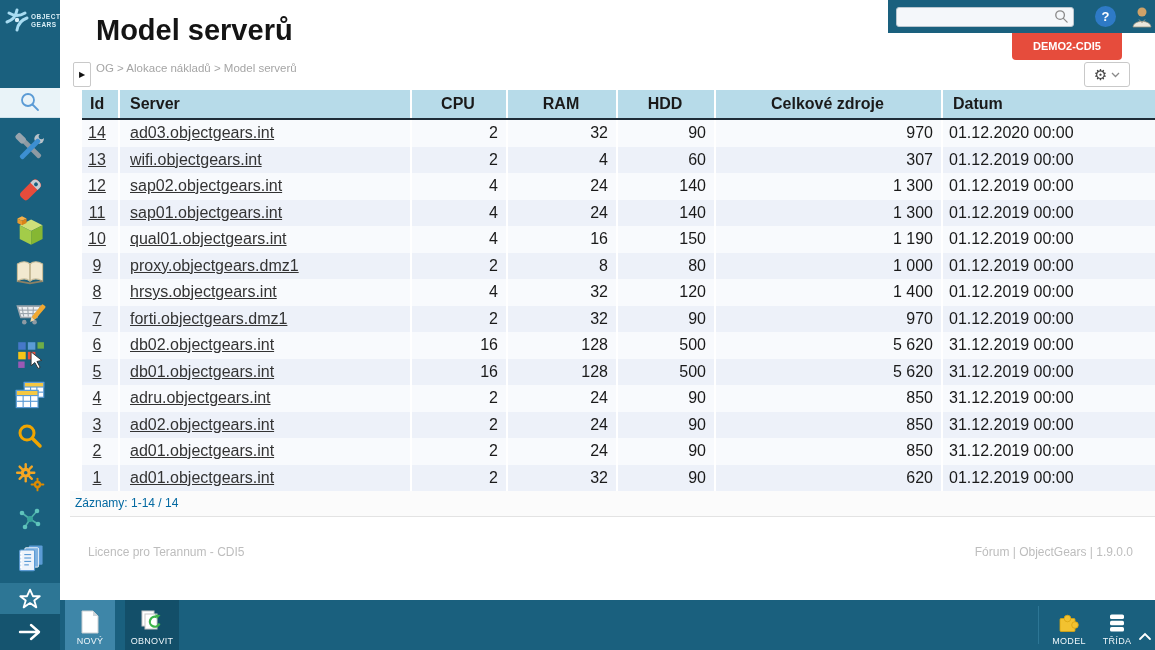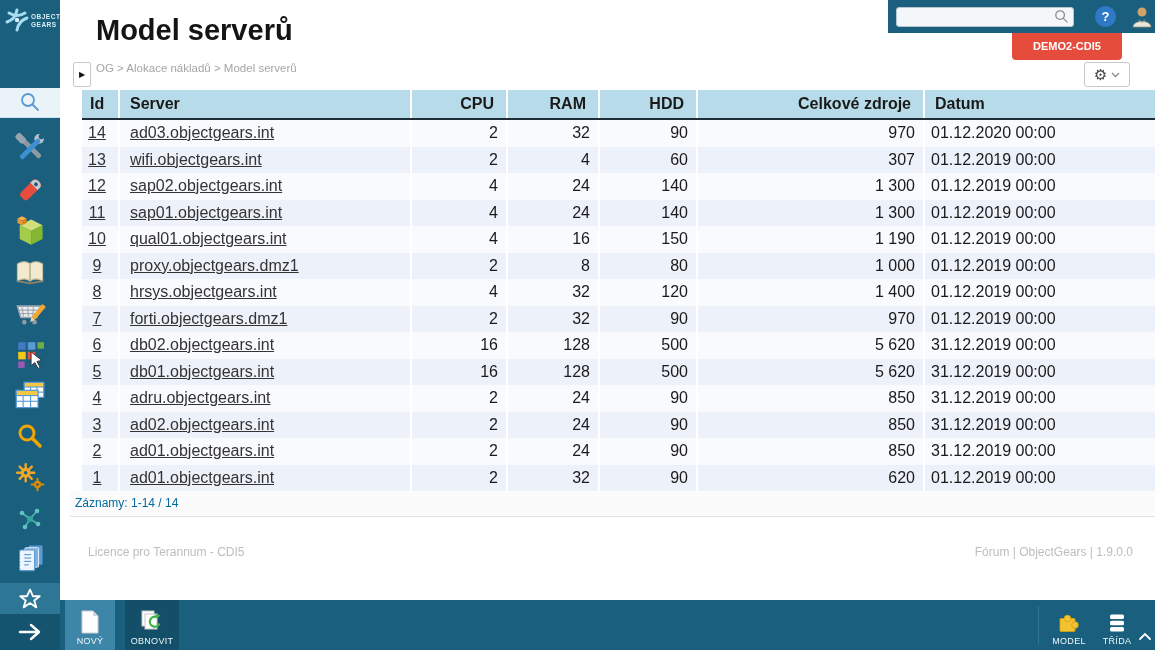--- a/index.html
+++ b/index.html
@@ -39,26 +39,26 @@
   .th { font-weight:bold; line-height:28px; overflow:hidden; white-space:nowrap; }
   .g-row { display:flex; height:26.5px; }
   .g-row.odd  { background:#f8fafd; }
   .g-row.even { background:#edf1f9; }
   .td { line-height:26.5px; overflow:hidden; white-space:nowrap; }
   .th, .td { border-right:2px solid #fff; }
   .th.c6, .td.c6 { border-right:none; }
   .c0 { width:38px;  text-align:center; padding-right:6px; }
   .c1 { width:292px; text-align:left;  padding-left:10px; }
   .c2 { width:96px;  text-align:right; padding-right:8px; }
-  .c3 { width:92px; text-align:right; padding-right:8px; }
+  .c3 { width:110px; text-align:right; padding-right:8px; }
   .c4 { width:98px;  text-align:right; padding-right:8px; }
   .c5 { width:227px; text-align:right; padding-right:8px; }
   .c6 { width:222px; text-align:left;  padding-left:6px; }
   .th.c0 { text-align:left; padding-left:8px; }
-  .th.c2, .th.c3, .th.c4, .th.c5 { text-align:right; padding-left:10px; padding-right:12px; }
+  .th.c2, .th.c3, .th.c4, .th.c5 { text-align:center; padding-left:10px; padding-right:12px; }
   .th.c6 { padding-left:10px; }
   .cell-link { color:#333; text-decoration:underline; cursor:pointer; }
 
   .records-bar { position:absolute; left:70px; top:491px; width:1085px; height:26px; background:#fbfbfb; border-bottom:1px solid #e3e3e3; color:#0369a1; font-size:12px; line-height:25px; padding-left:5px; }
 
   .license-note { position:absolute; left:88px; top:545px; font-size:12px; color:#bdbdbd; }
   .footer-meta { position:absolute; right:22px; top:545px; font-size:12px; color:#bdbdbd; }
 
   
   .bottom-toolbar { position:absolute; left:60px; top:600px; width:1095px; height:50px; background:#1a607e; }

